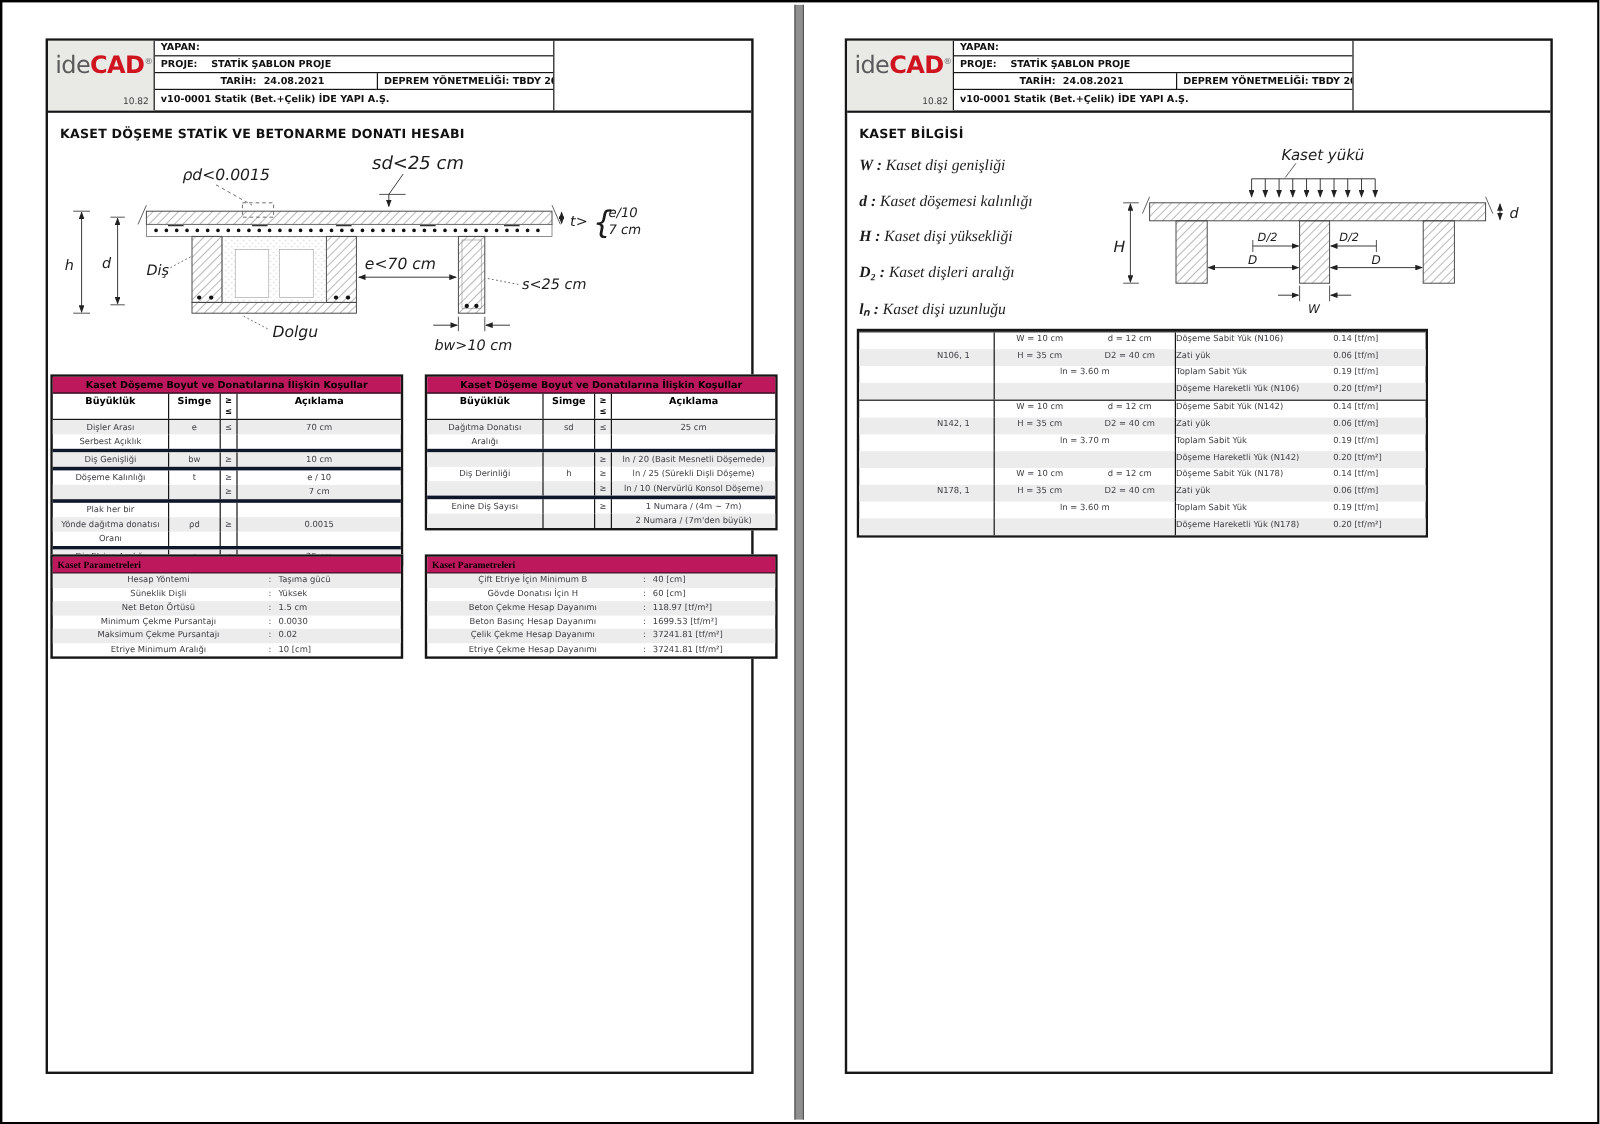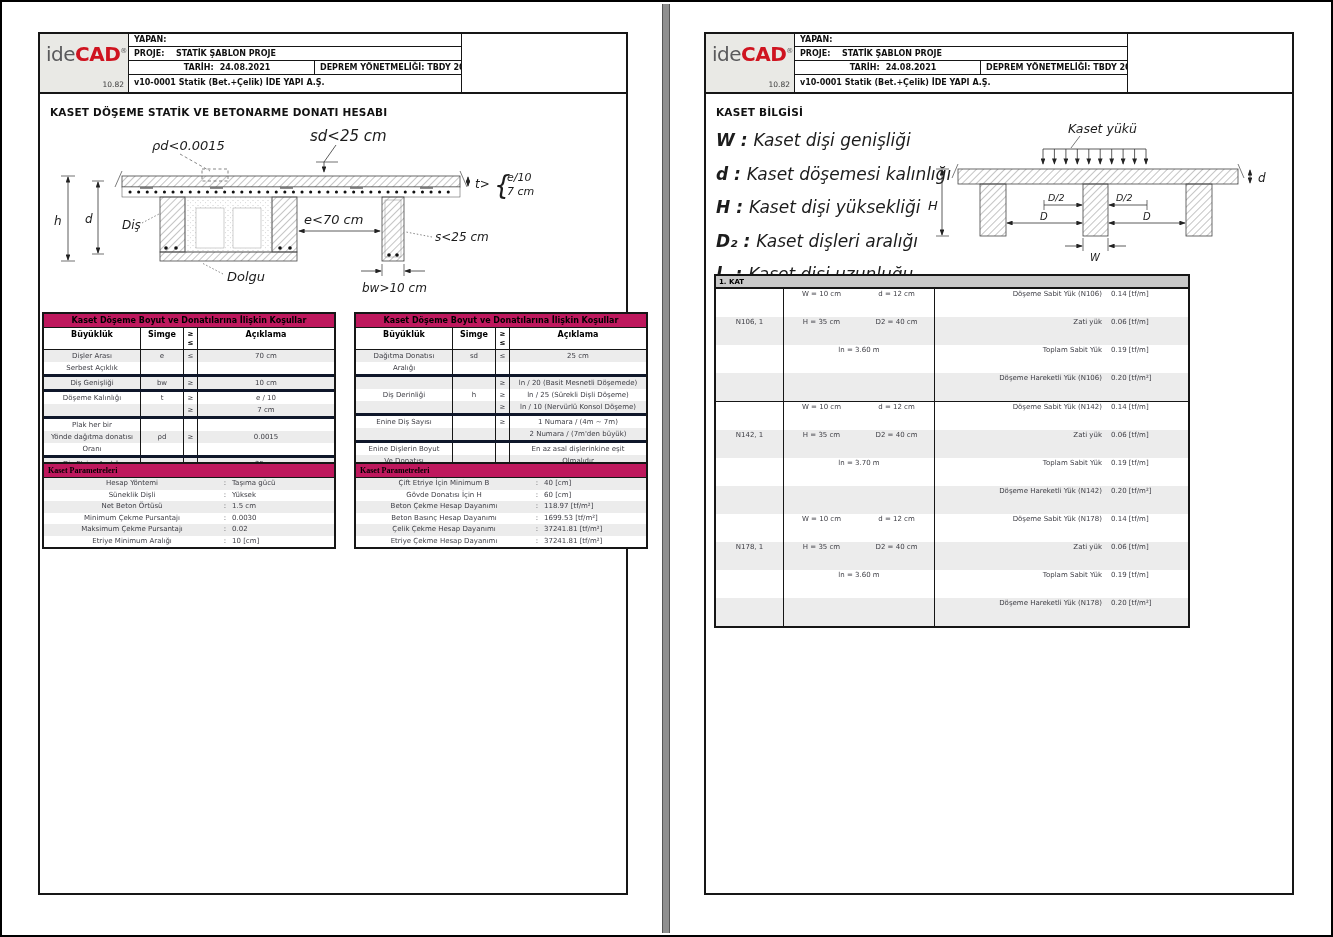--- a/index.html
+++ b/index.html
@@ -53,43 +53,43 @@
 
   
   .params{position:absolute;width:290px;border:2px solid #161616;font-size:7px;color:#3d3d44;background:#fff;}
   .params .tbl-title{text-align:left;padding-left:4px;font-family:Liberation Serif, serif;}
   .pline{display:grid;grid-template-columns:1fr 10px 104px;height:11.5px;line-height:11.5px;}
   .pline .pl{text-align:center;overflow:hidden;white-space:nowrap;}
   .pline .pc{text-align:center;}
   .pline .pv{text-align:left;padding-left:2px;overflow:hidden;white-space:nowrap;}
 
   
-  .legend{position:absolute;left:10px;top:96px;font-size:17px;font-style:italic;color:#1c1c1c;}
+  .legend{position:absolute;left:10px;top:96px;font-size:13px;font-style:italic;color:#1c1c1c;font-family:Liberation Serif, serif;}
   .legend-item{margin-bottom:13.5px;white-space:nowrap;}
   .legend-sym{font-weight:bold;}
 
   
   .ktable{position:absolute;left:8px;top:240px;width:472px;border:2px solid #161616;
           font-size:7px;color:#3d3d44;background:#fff;}
   .khead{display:grid;grid-template-columns:67px 151px 1fr;background:#c9c9c9;font-weight:bold;
          font-size:8px;color:#000;text-align:center;border-bottom:1px solid #161616;}
   .khead > div{border-right:1px solid #161616;padding:2px 0;box-sizing:border-box;}
   .khead > div:last-child{border-right:none;}
   .kgrouphdr{background:#c9c9c9;font-weight:bold;font-size:7px;color:#000;
              padding:1.5px 0 1.5px 3px;border-bottom:1px solid #161616;}
   .kgroup{border-top:1px solid #161616;}
   .kgroup:nth-of-type(3){border-top:none;}
-  .kline{display:grid;grid-template-columns:67px 151px 1fr;height:28px;line-height:11.5px;}
+  .kline{display:grid;grid-template-columns:67px 151px 1fr;height:14px;line-height:11.5px;padding-left:45px;}
   .kline > div{box-sizing:border-box;overflow:hidden;white-space:nowrap;}
   .kc-name{text-align:center;}
   .kc-dims{border-left:1px solid #161616;display:flex;}
   .kc-dims .half{width:50%;text-align:center;}
   .kc-dims .full{width:100%;text-align:center;}
   .kc-loads{border-left:1px solid #161616;display:flex;}
-  .kc-loads .ll{flex:1;text-align:right;padding-right:9px;}
+  .kc-loads .ll{flex:1;padding-right:9px;}
   .kc-loads .lv{width:77px;text-align:left;}
 
   .footer{position:absolute;top:895px;font-weight:normal;font-size:8px;color:#000;margin-top:47px;}
   #page1 .footer{right:14px;}
   #page2 .footer{right:30px;}
 
   svg text{font-family:"DejaVu Sans",sans-serif;font-style:italic;fill:#1c1c1c;}
 </style>
 </head>
 <body>
@@ -341,34 +341,20 @@
                 <div class="cc">≥</div>
                 <div class="cc">1 Numara / (4m ~ 7m)</div>
               </div>
               <div class="cline stripe">
                 <div class="cc"></div>
                 <div class="cc"></div>
                 <div class="cc"></div>
                 <div class="cc">2 Numara / (7m'den büyük)</div>
               </div>
             </div>
-            <div class="crow">
-              <div class="cline">
-                <div class="cc">Enine Dişlerin Boyut</div>
-                <div class="cc"></div>
-                <div class="cc"></div>
-                <div class="cc">En az asal dişlerinkine eşit</div>
-              </div>
-              <div class="cline stripe">
-                <div class="cc">Ve Donatısı</div>
-                <div class="cc"></div>
-                <div class="cc"></div>
-                <div class="cc">Olmalıdır</div>
-              </div>
-            </div>
           </div>
       </div>
 
       <div class="params" id="params-left" style="left:2px;top:428px;">
         <div class="tbl-title">Kaset Parametreleri</div>
         <div class="params-body">
             <div class="pline stripe">
               <div class="pl">Hesap Yöntemi</div>
               <div class="pc">:</div>
               <div class="pv">Taşıma gücü</div>
@@ -525,21 +511,20 @@
         <line x1="181" y1="105" x2="257" y2="105" stroke="#333" stroke-width="0.8" marker-start="url(#arS2)" marker-end="url(#arE2)"></line>
 
         <line x1="155" y1="120" x2="155" y2="133" stroke="#333" stroke-width="0.7"></line>
         <line x1="180" y1="120" x2="180" y2="133" stroke="#333" stroke-width="0.7"></line>
         <line x1="137" y1="128" x2="154" y2="128" stroke="#333" stroke-width="0.8" marker-end="url(#arE2)"></line>
         <line x1="198" y1="128" x2="181" y2="128" stroke="#333" stroke-width="0.8" marker-end="url(#arE2)"></line>
         <text x="162" y="143" font-size="10">W</text>
       </svg>
 
       <div class="ktable" id="ktable">
-        <div class="kgrouphdr">1. KAT</div>
         <div id="kbody">
             <div class="kgroup">
               <div class="kline">
                 <div class="kc-name"></div>
                 <div class="kc-dims">
                   <div class="half">W = 10 cm</div>
                   <div class="half">d = 12 cm</div>
                 </div>
                 <div class="kc-loads">
                   <div class="ll">Döşeme Sabit Yük (N106)</div>

